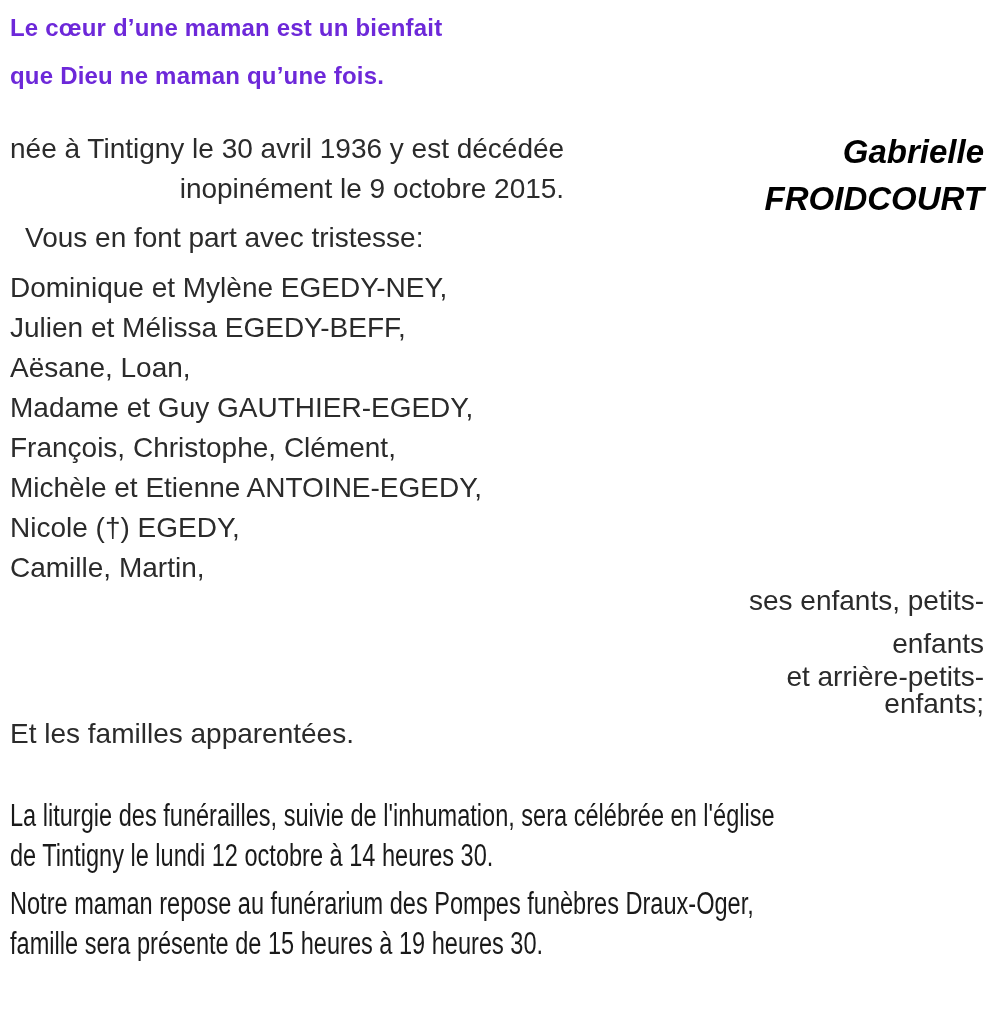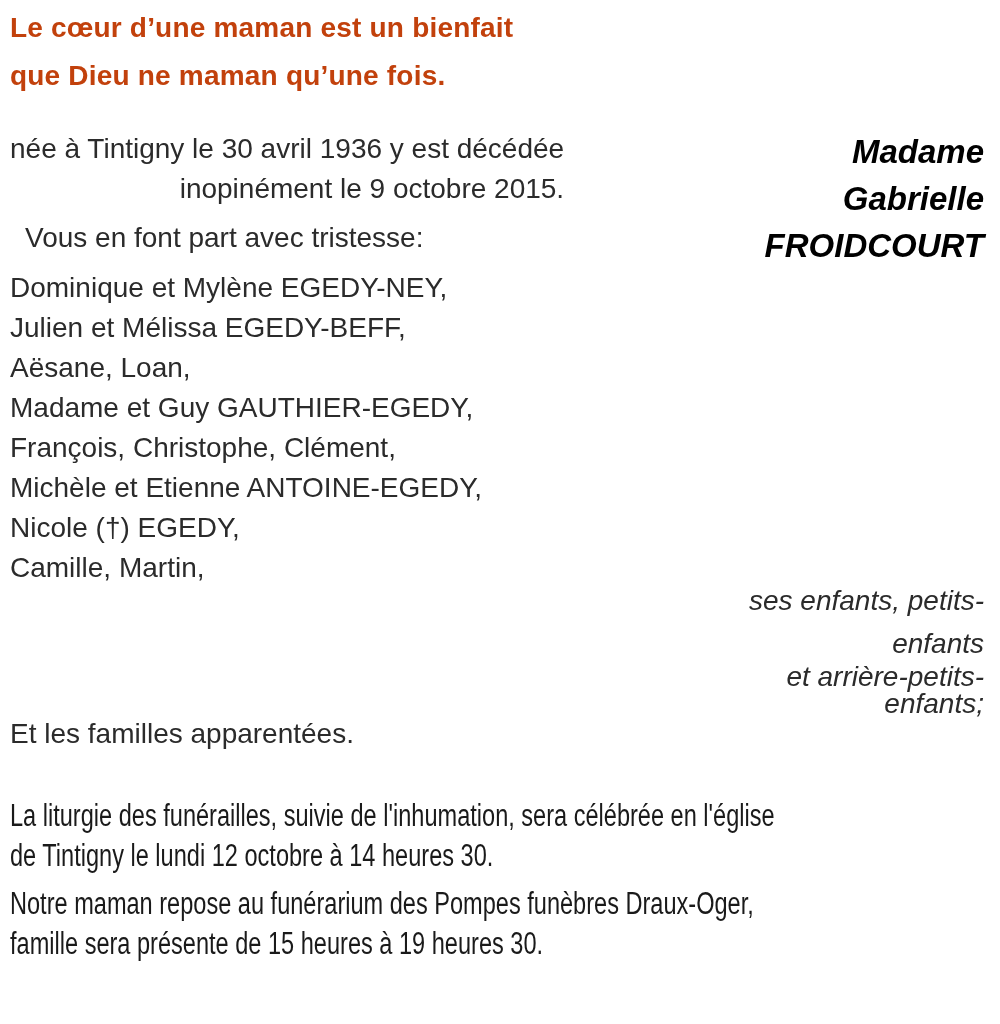--- a/index.html
+++ b/index.html
@@ -14,24 +14,24 @@
     position: relative;
     font-family: "Liberation Sans", sans-serif;
     color: #222222;
   }
   .block { position: absolute; }
 
   
   .quote {
     left: 10px;
     top: 4px;
-    font-size: 28px;
+    font-size: 24px;
     font-weight: 700;
     line-height: 48px;
-    color: #c2410c;
+    color: #6d28d9;
     letter-spacing: 0.2px;
   }
 
   
   .deceased {
     right: 16px;
     top: 128px;
     text-align: right;
     font-size: 33px;
     font-weight: 700;
@@ -50,21 +50,20 @@
   .intro   { left: 10px; top: 129px; text-align: right; }
   .announce{ left: 10px; top: 218px; margin-left: 15px; }
   .names   { left: 10px; top: 268px; }
 
   
   .relations {
     right: 16px;
     top: 578px;
     width: 440px;
     height: 150px;
-    font-style: italic;
     color: #2b2b2b;
     font-size: 28px;
   }
   .relations .rline {
     position: absolute;
     right: 0;
     white-space: nowrap;
     line-height: 30px;
   }
   .relations .r1 { top: 8px; }
@@ -91,21 +90,20 @@
 </style>
 </head>
 <body>
 
 <div class="block quote">
   <div>Le cœur d’une maman est un bienfait</div>
   <div>que Dieu ne maman qu’une fois.</div>
 </div>
 
 <div class="block deceased">
-  <div>Madame</div>
   <div>Gabrielle</div>
   <div>FROIDCOURT</div>
 </div>
 
 <div class="block body-text intro">
   <div>née à Tintigny le 30 avril 1936 y est décédée</div>
   <div>inopinément le 9 octobre 2015.</div>
 </div>
 
 <div class="block body-text announce">Vous en font part avec tristesse:</div>

